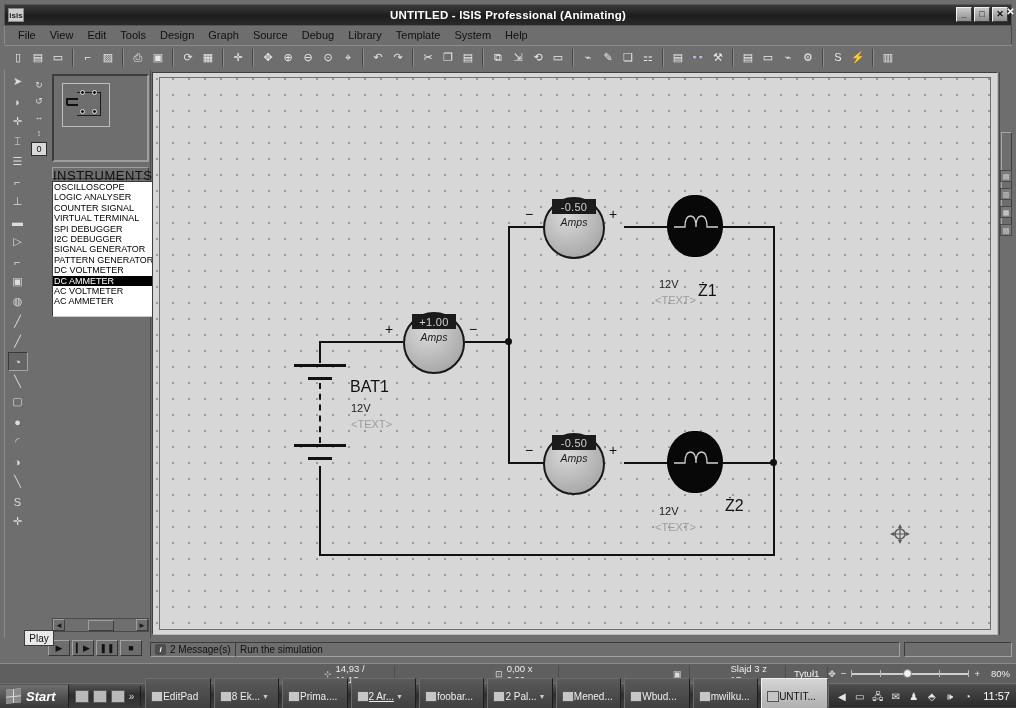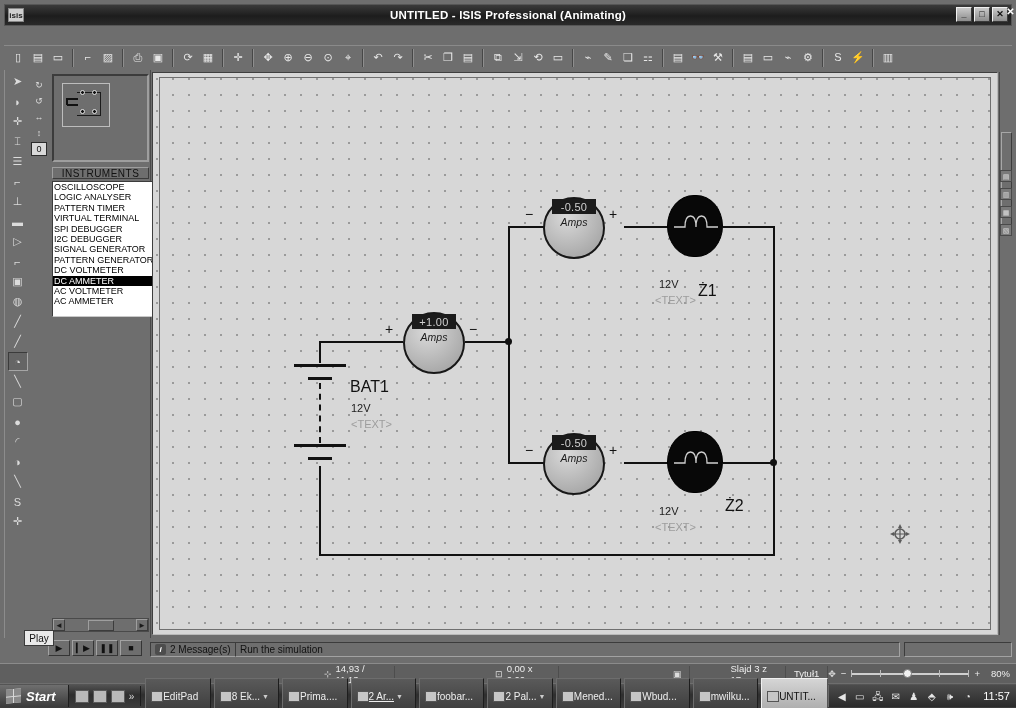--- a/index.html
+++ b/index.html
@@ -87,21 +87,21 @@
     border:2px solid; border-color:#3c3c3c #9e9e9e #9e9e9e #3c3c3c;
   }
   .preview-inner { position:absolute; left:8px; top:7px; width:48px; height:44px; border:1px solid #bdbdbd; background:#6e6e6e;}
   .pv-rect { position:absolute; left:14px; top:8px; width:24px; height:24px; border:1.5px solid #1b1b1b; border-left:none;}
   .pv-dot { position:absolute; width:5px;height:5px;border-radius:50%;background:#111;border:1px solid #e6e6e6;}
   .pv-line { position:absolute; background:#111; }
 
   
   .inst-header {
     position:absolute; left:52px; top:167px; width:97px; height:12px;
-    background:#6e6e6e; color:#111; font-size:10px; text-align:center;
+    background:#6e6e6e; color:#111; font-size:13px; text-align:center;
     border:1px solid; border-color:#9e9e9e #3c3c3c #3c3c3c #9e9e9e;
     letter-spacing:.5px;
   }
   .inst-list {
     position:absolute; left:52px; top:181px; width:116px; height:136px;
     background:#fff; overflow:hidden;
     border:1px solid; border-color:#3c3c3c #c9c9c9 #c9c9c9 #3c3c3c;
   }
   .inst-item { font-size:9px; color:#000; line-height:10.4px; padding-left:1px; white-space:nowrap; }
   .inst-item.sel { background:#000; color:#fff; }
@@ -268,20 +268,34 @@
     <div class="title-icon">isis</div>
     <div class="title-text">UNTITLED - ISIS Professional (Animating)</div>
     <div class="win-btns">
       <div class="win-btn">_</div>
       <div class="win-btn">□</div>
       <div class="win-btn">✕</div>
     </div>
   </div>
   <div style="position:absolute;left:1005px;top:6px;width:11px;height:12px;color:#fff;font-size:10px;font-weight:bold;text-align:center;line-height:12px;">✕</div>
 
+  <div class="menubar">
+    <div class="menu-item">File</div>
+    <div class="menu-item">View</div>
+    <div class="menu-item">Edit</div>
+    <div class="menu-item">Tools</div>
+    <div class="menu-item">Design</div>
+    <div class="menu-item">Graph</div>
+    <div class="menu-item">Source</div>
+    <div class="menu-item">Debug</div>
+    <div class="menu-item">Library</div>
+    <div class="menu-item">Template</div>
+    <div class="menu-item">System</div>
+    <div class="menu-item">Help</div>
+  </div>
 
   <div class="toolbar-top" id="toolbar-top">
       <div class="tb-btn">
         <span class="gl">▯</span>
       </div>
       <div class="tb-btn">
         <span class="gl">▤</span>
       </div>
       <div class="tb-btn">
         <span class="gl">▭</span>
@@ -498,21 +512,21 @@
       <div class="pv-dot" style="left:29px;top:6px;"></div>
       <div class="pv-dot" style="left:17px;top:25px;"></div>
       <div class="pv-dot" style="left:29px;top:25px;"></div>
     </div>
   </div>
 
   <div class="inst-header">INSTRUMENTS</div>
   <div class="inst-list" id="instrument-list">
       <div class="inst-item">OSCILLOSCOPE</div>
       <div class="inst-item">LOGIC ANALYSER</div>
-      <div class="inst-item">PATTERN TIMER</div>
+      <div class="inst-item">COUNTER SIGNAL</div>
       <div class="inst-item">VIRTUAL TERMINAL</div>
       <div class="inst-item">SPI DEBUGGER</div>
       <div class="inst-item">I2C DEBUGGER</div>
       <div class="inst-item">SIGNAL GENERATOR</div>
       <div class="inst-item">PATTERN GENERATOR</div>
       <div class="inst-item">DC VOLTMETER</div>
       <div class="inst-item sel">DC AMMETER</div>
       <div class="inst-item">AC VOLTMETER</div>
       <div class="inst-item">AC AMMETER</div>
     </div>

